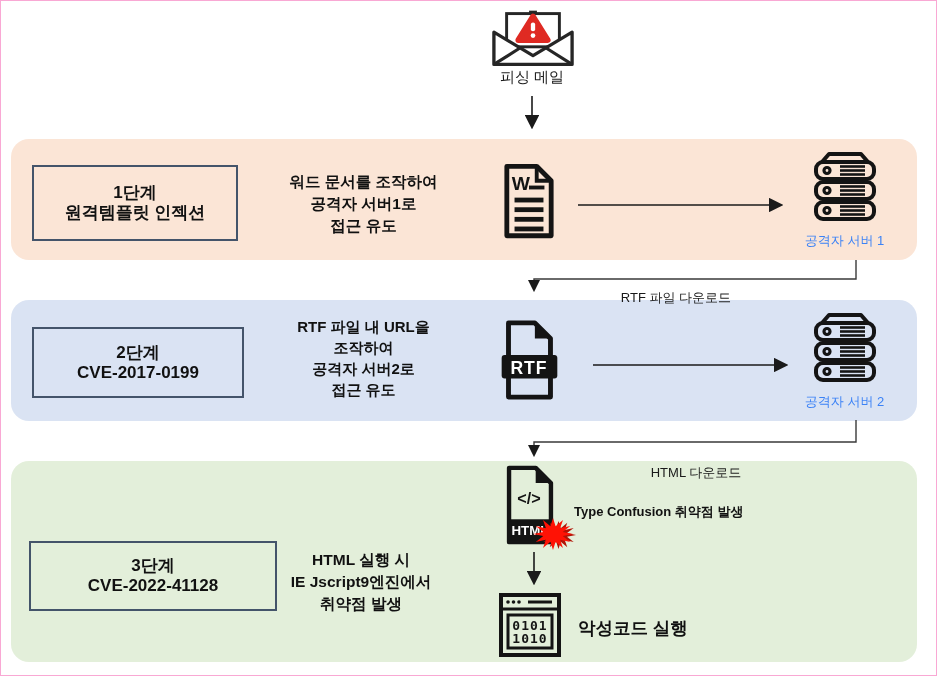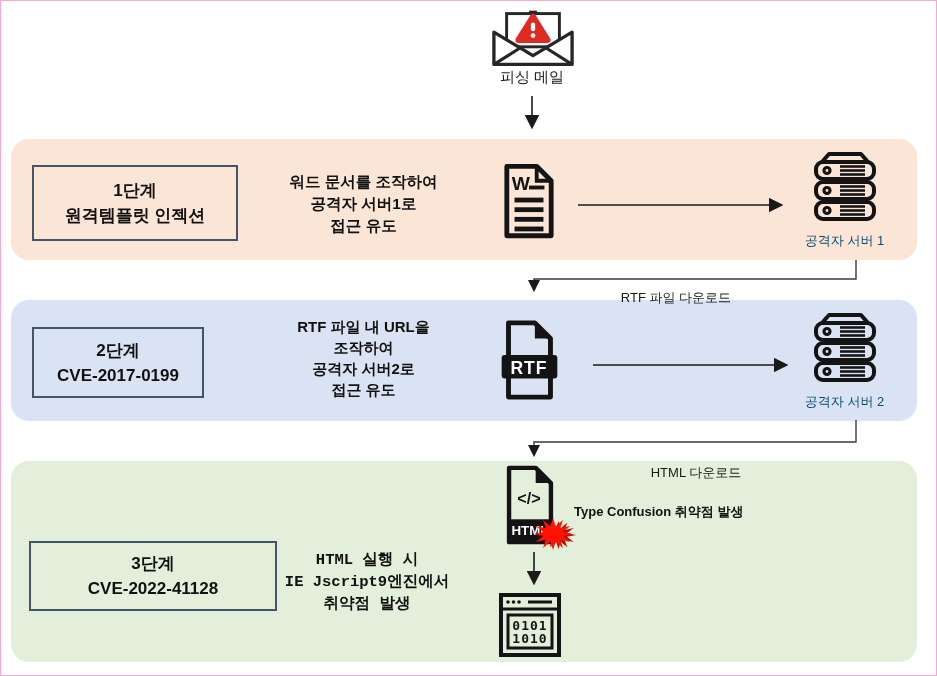--- a/index.html
+++ b/index.html
@@ -9,27 +9,27 @@
     font-family:"Liberation Sans",sans-serif;color:#1a1a1a;
   }
   .abs{position:absolute;}
   .band{position:absolute;left:10px;width:906px;border-radius:18px;}
   .band1{top:138px;height:121px;background:#fbe5d6;}
   .band2{top:299px;height:121px;background:#dae3f3;}
   .band3{top:460px;height:201px;background:#e3efda;}
   .stage-box{
     position:absolute;box-sizing:border-box;border:2px solid #44546a;
     display:flex;align-items:center;justify-content:center;text-align:center;
-    white-space:pre-line;font-weight:bold;font-size:17px;line-height:25px;color:#111;
+    white-space:pre-line;font-weight:bold;font-size:17px;line-height:20px;color:#111;
   }
   .desc{
     position:absolute;text-align:center;white-space:pre-line;
     font-weight:bold;font-size:15.5px;line-height:22px;color:#111;
   }
-  .small-label{position:absolute;text-align:center;font-size:13px;color:#0c4a6e;}
+  .small-label{position:absolute;text-align:center;font-size:13px;color:#3b82f6;}
   .conn-label{position:absolute;text-align:center;font-size:13px;color:#1a1a1a;}
   .big-label{position:absolute;font-weight:bold;font-size:13px;color:#111;white-space:nowrap;}
   .mail-label{position:absolute;left:481px;top:67px;width:100px;text-align:center;font-size:15px;color:#1a1a1a;}
   svg{display:block;}
   .overlay{position:absolute;left:0;top:0;pointer-events:none;}
 </style>
 </head>
 <body>
 
 <div class="canvas">
@@ -98,21 +98,21 @@
       <line x1="28" y1="42.5" x2="53" y2="42.5" stroke-width="2.6"></line>
       <rect x="4" y="50" width="58" height="17" rx="7" stroke-width="4"></rect>
       <circle cx="15" cy="58.5" r="3" stroke-width="3.2"></circle>
       <line x1="28" y1="54.5" x2="53" y2="54.5" stroke-width="2.6"></line>
       <line x1="28" y1="58.5" x2="53" y2="58.5" stroke-width="2.6"></line>
       <line x1="28" y1="62.5" x2="53" y2="62.5" stroke-width="2.6"></line>
     </g>
   </svg>
   <div class="small-label" style="left:781px;top:231px;width:125px;">공격자 서버 1</div>
 
-  <div class="stage-box" style="left:31px;top:326px;width:172px;height:71px;">2단계
+  <div class="stage-box" style="left:31px;top:326px;width:212px;height:71px;">2단계
 CVE-2017-0199</div>
   <div class="desc" style="left:255px;top:315px;width:215px;font-size:15px;line-height:21px;">RTF 파일 내 URL을
 조작하여
 공격자 서버2로
 접근 유도</div>
 
   <svg class="abs" style="left:498px;top:318px;" width="60" height="82" viewBox="0 0 60 84">
     <path d="M9 4 H36 L52 20 V80 H9 Z" fill="none" stroke="#141414" stroke-width="5" stroke-linejoin="round"></path>
     <path d="M36 4 L52 20 H36 Z" fill="#141414"></path>
     <rect x="2" y="37" width="57" height="24" rx="3" fill="#141414"></rect>
@@ -136,21 +136,21 @@
       <circle cx="15" cy="58.5" r="3" stroke-width="3.2"></circle>
       <line x1="28" y1="54.5" x2="53" y2="54.5" stroke-width="2.6"></line>
       <line x1="28" y1="58.5" x2="53" y2="58.5" stroke-width="2.6"></line>
       <line x1="28" y1="62.5" x2="53" y2="62.5" stroke-width="2.6"></line>
     </g>
   </svg>
   <div class="small-label" style="left:781px;top:392px;width:125px;">공격자 서버 2</div>
 
   <div class="stage-box" style="left:28px;top:540px;width:248px;height:70px;">3단계
 CVE-2022-41128</div>
-  <div class="desc" style="left:258px;top:548px;width:216px;font-family:Liberation Mono, monospace;">HTML 실행 시
+  <div class="desc" style="left:252px;top:548px;width:216px;">HTML 실행 시
 IE Jscript9엔진에서
 취약점 발생</div>
 
   <svg class="abs" style="left:503px;top:464px;" width="52" height="80" viewBox="0 0 54 84">
     <path d="M5 3 H33 L49 19 V81 H5 Z" fill="none" stroke="#141414" stroke-width="4.6" stroke-linejoin="round"></path>
     <path d="M33 3 L49 19 H33 Z" fill="#141414"></path>
     <text x="26" y="41" text-anchor="middle" font-size="17" font-weight="bold" fill="#141414" font-family="Liberation Sans, sans-serif">&lt;/&gt;</text>
     <rect x="5" y="57" width="44" height="22" fill="#141414"></rect>
     <text x="27" y="74" text-anchor="middle" font-size="14" font-weight="bold" fill="#ffffff" font-family="Liberation Sans, sans-serif">HTML</text>
   </svg>
@@ -167,14 +167,15 @@
     <line x1="3" y1="17" x2="61" y2="17" stroke="#141414" stroke-width="3"></line>
     <circle cx="10" cy="10" r="1.8" fill="#141414"></circle>
     <circle cx="15.5" cy="10" r="1.8" fill="#141414"></circle>
     <circle cx="21" cy="10" r="1.8" fill="#141414"></circle>
     <line x1="30" y1="10" x2="54" y2="10" stroke="#141414" stroke-width="3"></line>
     <rect x="10" y="23" width="44" height="33" fill="none" stroke="#141414" stroke-width="3"></rect>
     <text x="32" y="38" text-anchor="middle" font-size="13" font-weight="bold" fill="#141414" font-family="DejaVu Sans Mono, monospace" letter-spacing="1">0101</text>
     <text x="32" y="51" text-anchor="middle" font-size="13" font-weight="bold" fill="#141414" font-family="DejaVu Sans Mono, monospace" letter-spacing="1">1010</text>
   </svg>
 
+  <div class="big-label" style="left:577px;top:615px;font-size:17.5px;">악성코드 실행</div>
 
 </div>
 
 </body></html>

